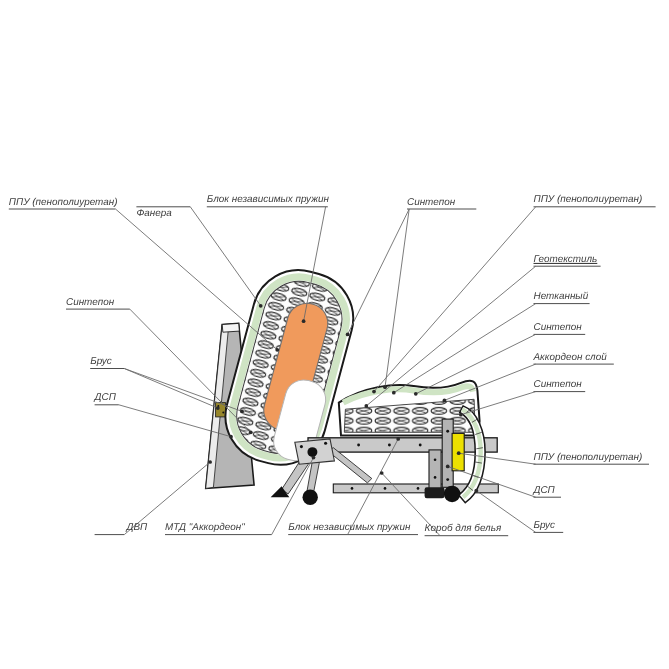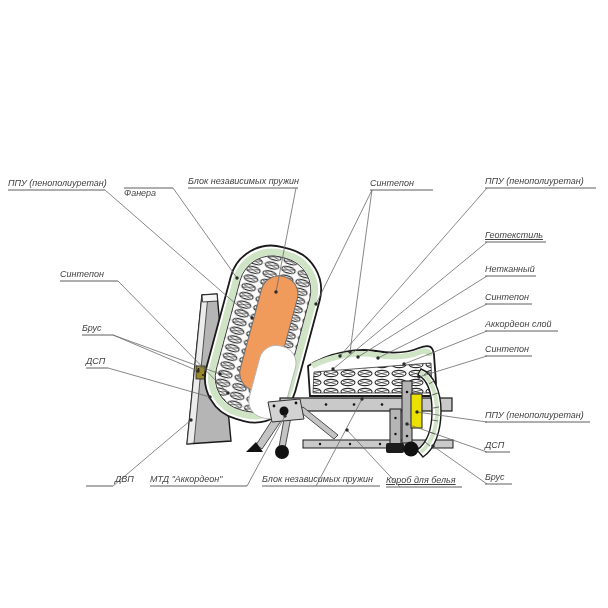--- a/index.html
+++ b/index.html
@@ -189,15 +189,15 @@
       <div class="part-label" style="left: 485px; width: 47px; top: 344px; color: rgb(63, 63, 63);">Синтепон</div>
       <div class="part-label" style="left: 485px; width: 105px; top: 410px; color: rgb(63, 63, 63);">ППУ (пенополиуретан)</div>
       <div class="part-label" style="left: 485px; width: 25px; top: 440px; color: rgb(63, 63, 63);">ДСП</div>
       <div class="part-label" style="left: 485px; width: 27px; top: 472px; color: rgb(63, 63, 63);">Брус</div>
       <div class="part-label" style="left: 60px; width: 58px; top: 269px; color: rgb(63, 63, 63);">Синтепон</div>
       <div class="part-label" style="left: 82px; width: 31px; top: 323px; color: rgb(63, 63, 63);">Брус</div>
       <div class="part-label" style="left: 86px; width: 22px; top: 356px; color: rgb(63, 63, 63);">ДСП</div>
       <div class="part-label" style="left: 86px; width: 27px; top: 474px; color: rgb(63, 63, 63); margin-left: 29px;">ДВП</div>
       <div class="part-label" style="left: 150px; width: 97px; top: 474px; color: rgb(63, 63, 63);">МТД "Аккордеон"</div>
       <div class="part-label" style="left: 262px; width: 118px; top: 474px; color: rgb(63, 63, 63);">Блок независимых пружин</div>
-      <div class="part-label" style="left: 386px; width: 76px; top: 475px; color: rgb(63, 63, 63); text-decoration: underline;">Короб для белья</div>
+      <div class="part-label" style="left: 386px; width: 76px; top: 475px; color: rgb(63, 63, 63);">Короб для белья</div>
     </div>
 </div>
 
 </body></html>

